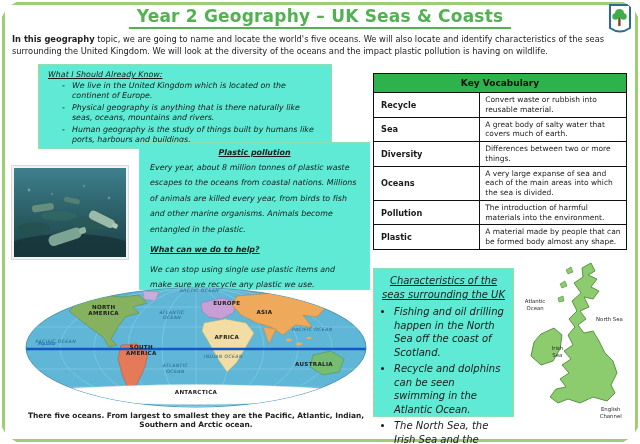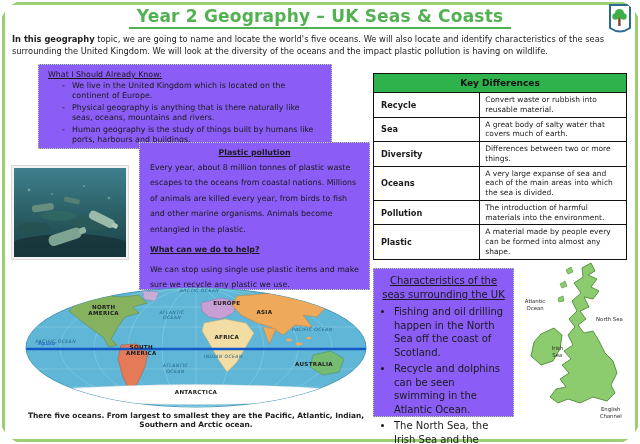--- a/index.html
+++ b/index.html
@@ -15,21 +15,21 @@
     border-bottom:2px solid #52b151; padding:0 8px 1px; letter-spacing:0.2px; }
 
   
   .logo { position:absolute; right:7px; top:4px; width:27px; height:32px; }
 
   
   .intro { position:absolute; left:12px; top:33px; width:618px; font-size:8.3px; line-height:1.5; color:#222; }
   .intro b { font-weight:bold; }
 
   
-  .box { position:absolute; background:#8b5cf6; border:1.5px dotted #b3d796; box-sizing:border-box; }
+  .box { position:absolute; background:#5eead4; border:1.5px dotted #b3d796; box-sizing:border-box;font-style:italic; }
 
   .already { left:38px; top:64px; width:294px; height:85px; padding:5px 9px; font-size:7.9px; }
   .already .hd { text-decoration:underline; margin-bottom:2px; }
   .already ul { margin:1px 0 0 14px; padding:0; list-style:none; }
   .already li { position:relative; padding-left:10px; line-height:1.32; margin-bottom:1px; }
   .already li::before { content:"-"; position:absolute; left:0; top:0; }
 
   
   .photo { position:absolute; left:12px; top:166px; width:116px; height:93px;
     border:2px solid #f3f3f3; box-shadow:0 0 0 1px #d9d9d9; box-sizing:border-box; overflow:hidden; }
@@ -141,21 +141,21 @@
   <div class="box plastic">
     <div class="hd">Plastic pollution</div>
     <p>Every year, about 8 million tonnes of plastic waste escapes to the oceans from coastal nations. Millions of animals are killed every year, from birds to fish and other marine organisms. Animals become entangled in the plastic.</p>
     <div class="hd2">What can we do to help?</div>
     <p>We can stop using single use plastic items and make sure we recycle any plastic we use.</p>
   </div>
 
   <table class="vocab">
     <tbody>
         <tr>
-      <th colspan="2">Key Differences</th>
+      <th colspan="2">Key Vocabulary</th>
     </tr>
     <tr>
       <td class="term">Recycle</td>
       <td class="def">Convert waste or rubbish into reusable material.</td>
     </tr>
     <tr>
       <td class="term">Sea</td>
       <td class="def">A great body of salty water that covers much of earth.</td>
     </tr>
     <tr>
@@ -165,21 +165,21 @@
     <tr>
       <td class="term">Oceans</td>
       <td class="def">A very large expanse of sea and each of the main areas into which the sea is divided.</td>
     </tr>
     <tr>
       <td class="term">Pollution</td>
       <td class="def">The introduction of harmful materials into the environment.</td>
     </tr>
     <tr>
       <td class="term">Plastic</td>
-      <td class="def">A material made by people every can be formed into almost any shape.</td>
+      <td class="def">A material made by people that can be formed body almost any shape.</td>
     </tr>
   </tbody>
     </table>
 
   <div class="box chars">
     <div class="hd">Characteristics of the seas surrounding the UK</div>
     <ul>
       <li>Fishing and oil drilling happen in the North Sea off the coast of Scotland.</li>
       <li>Recycle and dolphins can be seen swimming in the Atlantic Ocean.</li>
       <li>The North Sea, the Irish Sea and the English Channel are all part of the Atlantic Ocean.</li>

